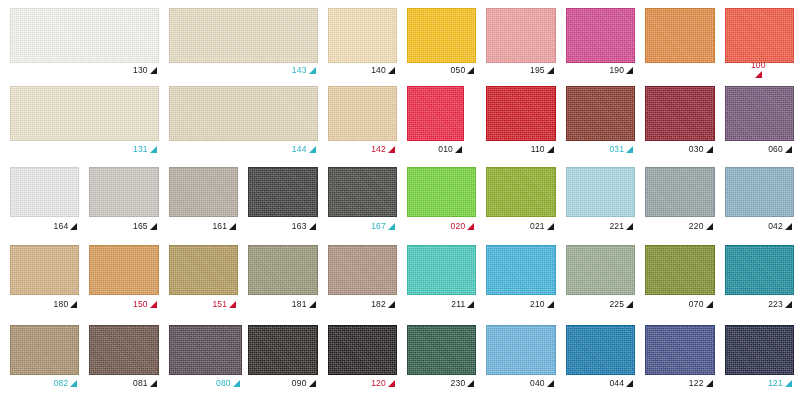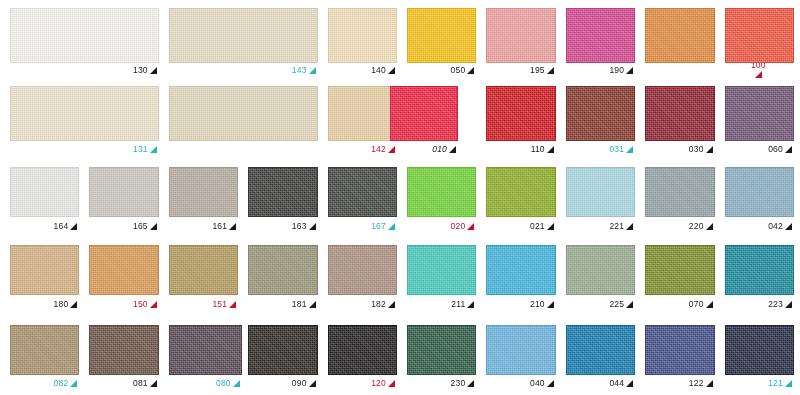--- a/index.html
+++ b/index.html
@@ -189,31 +189,37 @@
         <div class="swatch-chip" title="131" style="height: 55px; background-color: rgb(236, 228, 205);"></div>
         <div class="swatch-label-bar" style="height: 16px;">
           <span class="swatch-code code-teal">131</span>
           <svg class="corner-fold-icon" viewBox="0 0 8 8">
             <path d="M8 0 L8 8 L0 8 Z" fill="#2bb3c0"></path>
           </svg>
         </div>
       </div>
       <div class="swatch-cell" style="position: absolute; left: 168.8px; width: 148.8px;">
         <div class="swatch-chip" title="144" style="height: 55px; background-color: rgb(227, 215, 189);"></div>
+        <div class="swatch-label-bar" style="height: 16px;">
+          <span class="swatch-code code-teal">144</span>
+          <svg class="corner-fold-icon" viewBox="0 0 8 8">
+            <path d="M8 0 L8 8 L0 8 Z" fill="#2bb3c0"></path>
+          </svg>
+        </div>
       </div>
       <div class="swatch-cell" style="position: absolute; left: 327.6px; width: 69.4px;">
         <div class="swatch-chip" title="142" style="height: 55px; background-color: rgb(233, 207, 164);"></div>
         <div class="swatch-label-bar" style="height: 16px;">
           <span class="swatch-code code-red">142</span>
           <svg class="corner-fold-icon" viewBox="0 0 8 8">
             <path d="M8 0 L8 8 L0 8 Z" fill="#c8102e"></path>
           </svg>
         </div>
       </div>
-      <div class="swatch-cell" style="position: absolute; left: 390px; width: 68px; font-style: italic;">
+      <div class="swatch-cell" style="position: absolute; left: 407px; width: 57px;">
         <div class="swatch-chip" title="010" style="height: 55px; background-color: rgb(238, 34, 66);"></div>
         <div class="swatch-label-bar" style="height: 16px;">
           <span class="swatch-code code-black">010</span>
           <svg class="corner-fold-icon" viewBox="0 0 8 8">
             <path d="M8 0 L8 8 L0 8 Z" fill="#1a1a1a"></path>
           </svg>
         </div>
       </div>
       <div class="swatch-cell" style="position: absolute; left: 486.4px; width: 69.4px;">
         <div class="swatch-chip" title="110" style="height: 55px; background-color: rgb(207, 24, 32);"></div>

